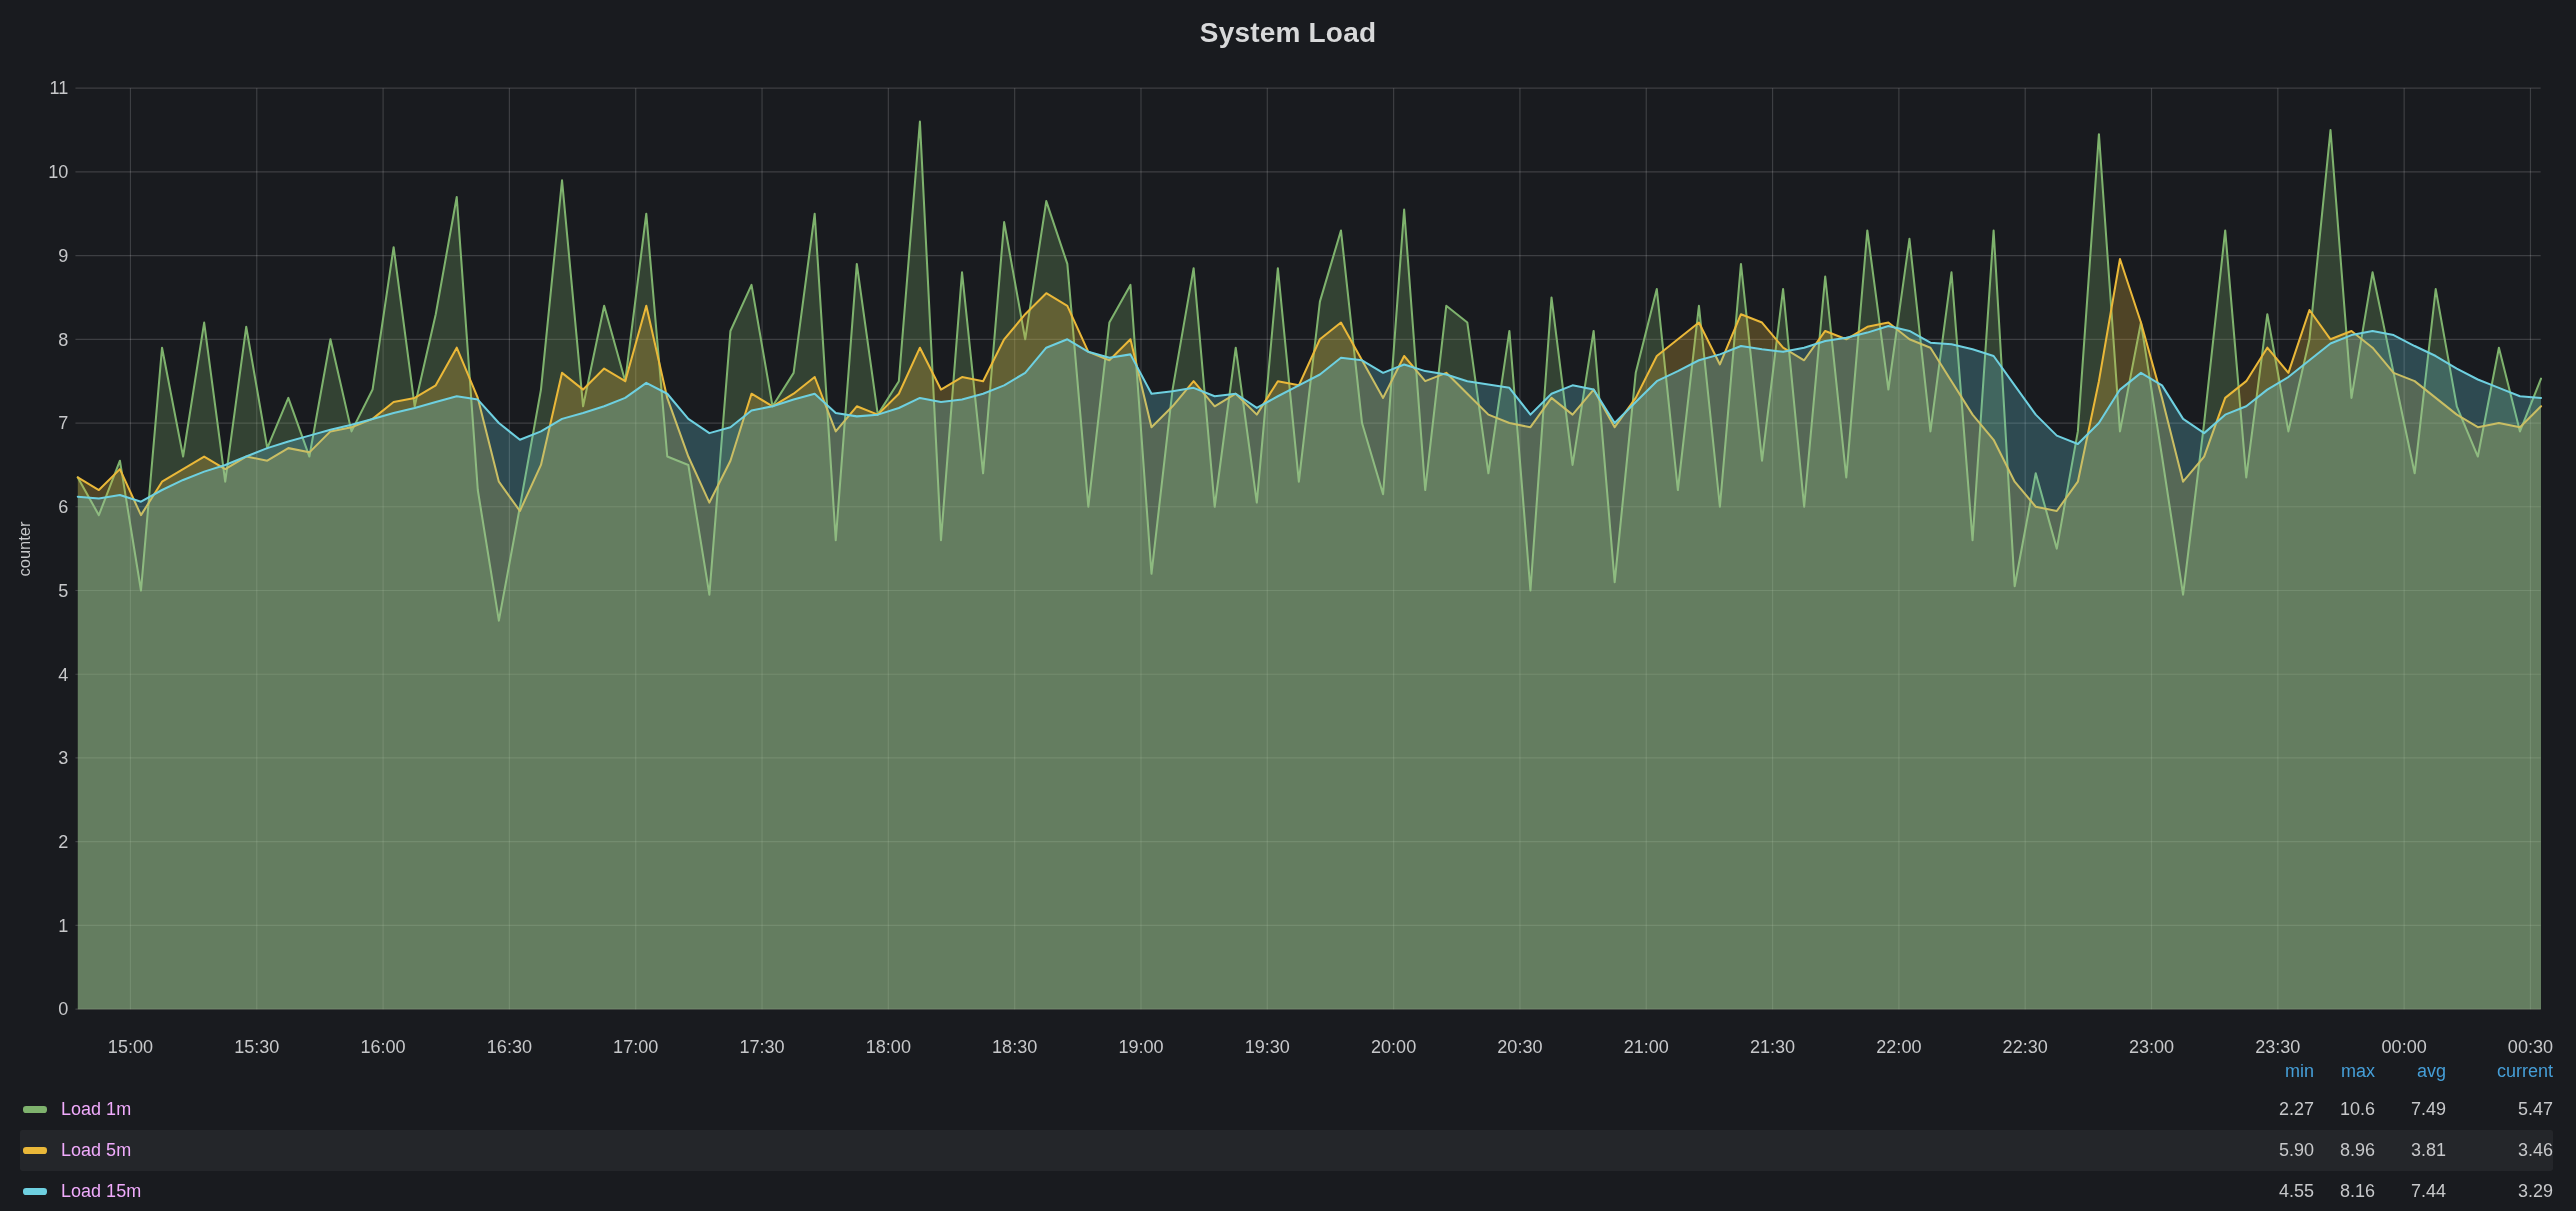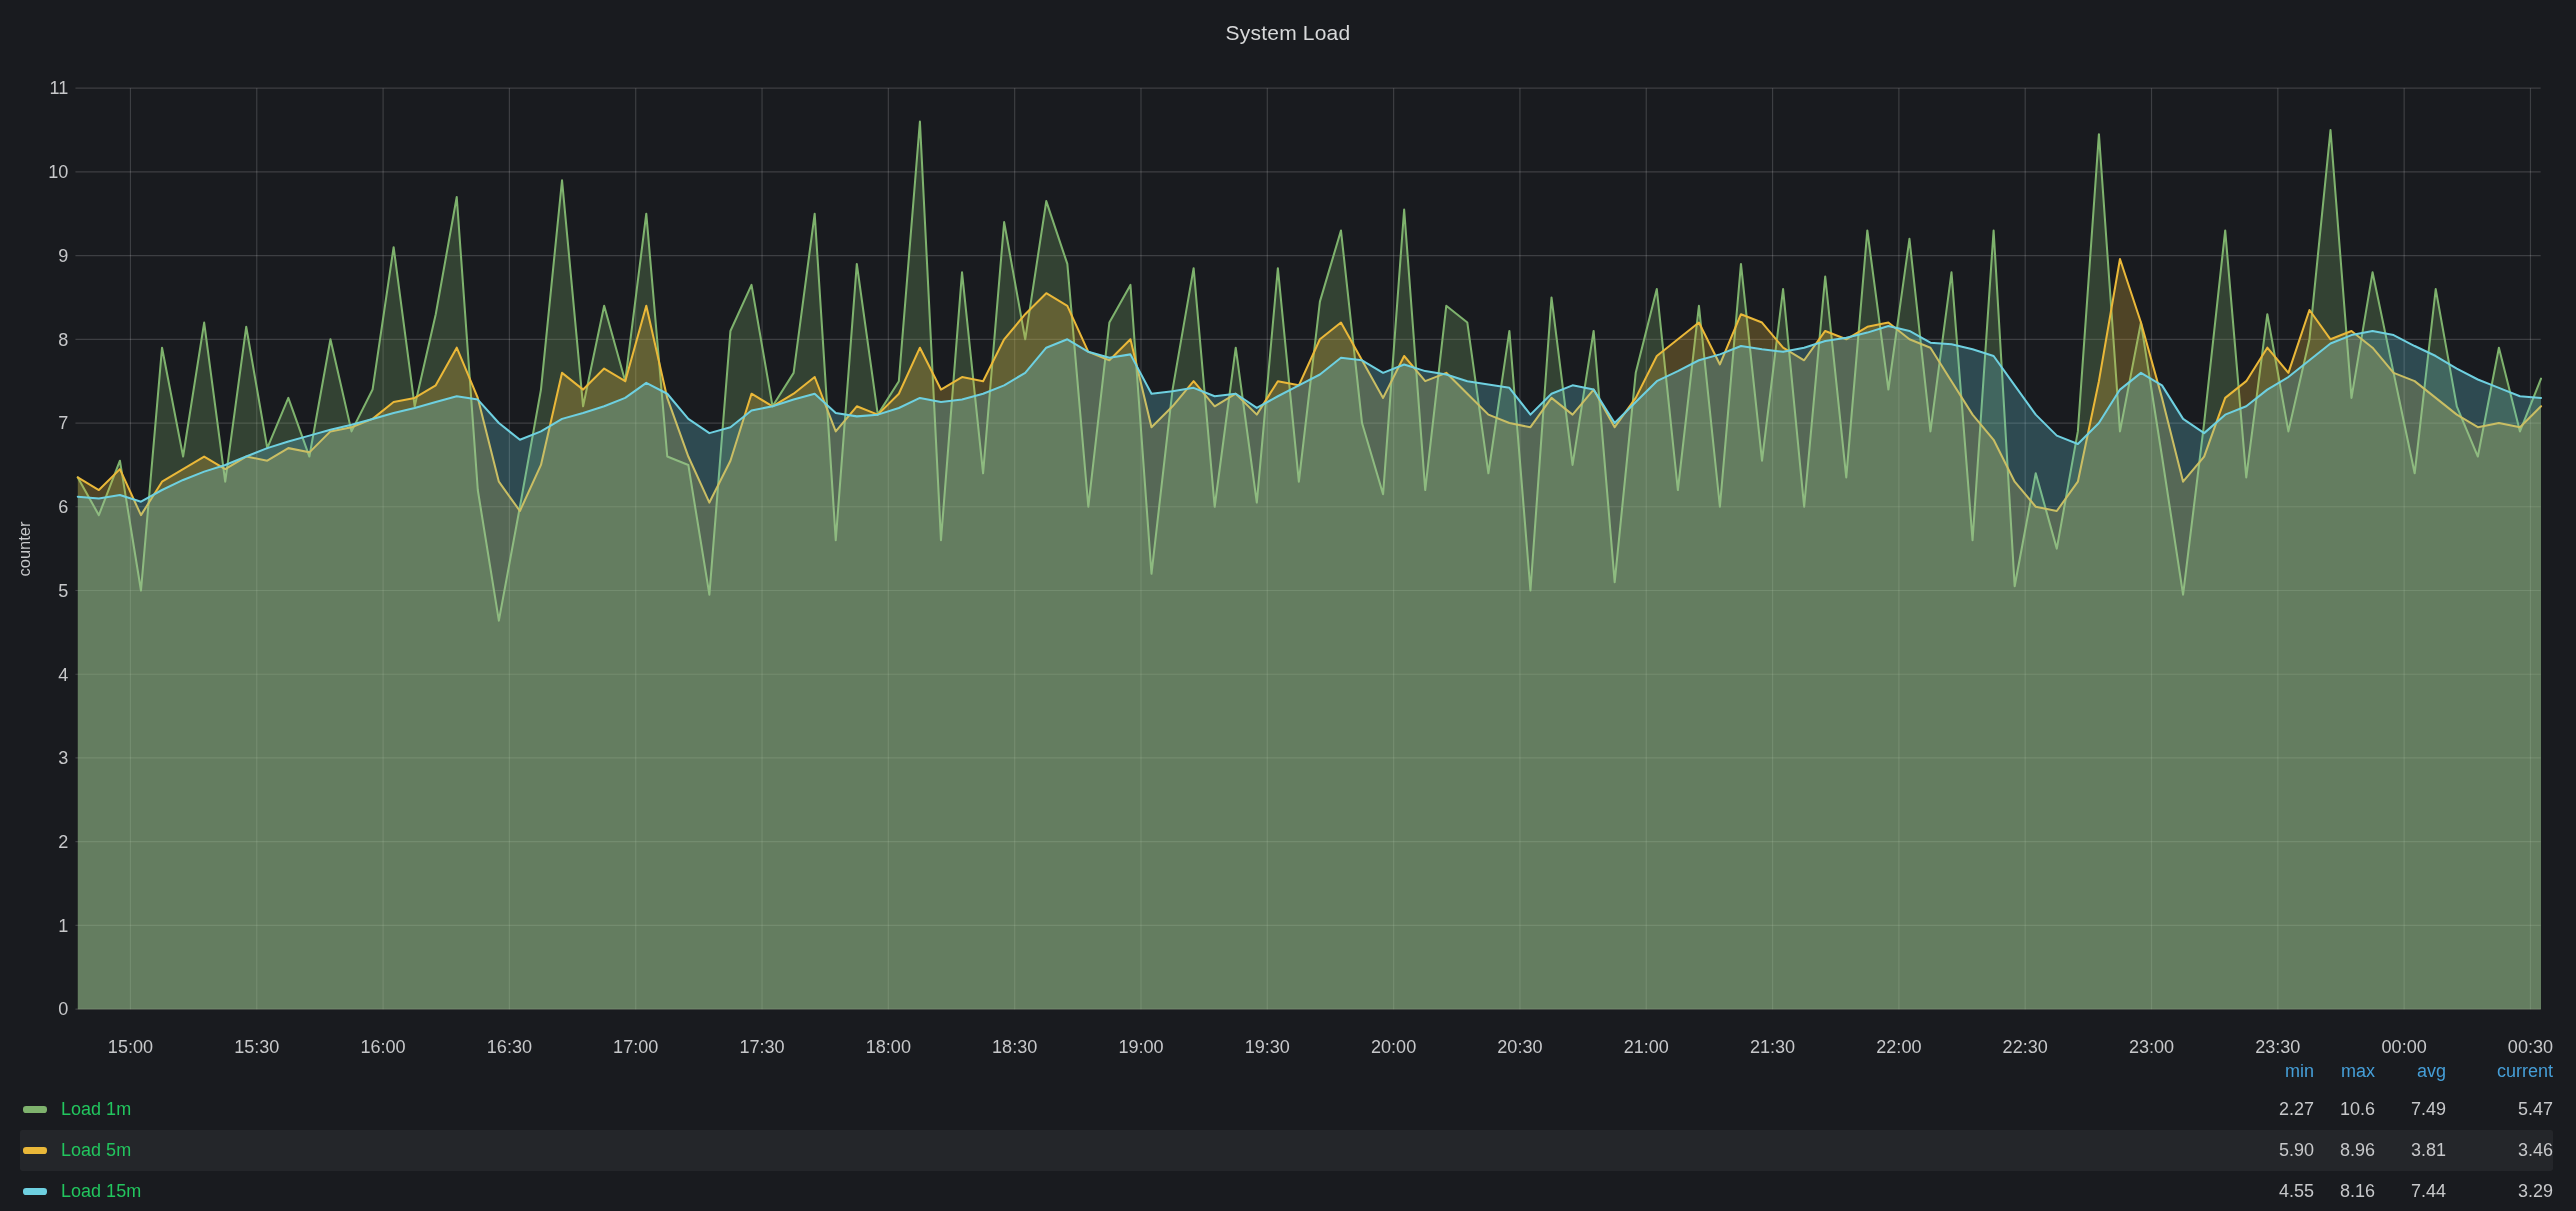--- a/index.html
+++ b/index.html
@@ -4,35 +4,35 @@
 <style>
   html,body{margin:0;padding:0;background:#111217;}
   #panel{
     position:relative;width:2576px;height:1212px;overflow:hidden;
     background:var(--bg,#191B1F);
     font-family:"Liberation Sans","DejaVu Sans",sans-serif;
     color:var(--text,#C7C8CA);
   }
   .panel-header{position:absolute;top:0;left:0;width:100%;height:66px;
     display:flex;align-items:center;justify-content:center;}
-  .panel-title{font-size:21px;font-weight:400;color:var(--title,#D8D9DA);letter-spacing:0.2px;}
+  .panel-title{font-size:28px;font-weight:700;color:var(--title,#D8D9DA);letter-spacing:0.2px;}
   #chart-svg{position:absolute;top:0;left:0;}
   .yaxis-unit{
     position:absolute;left:24px;top:549px;
     transform:translate(-50%,-50%) rotate(-90deg);
     font-size:16.5px;color:var(--text,#C7C8CA);white-space:nowrap;
   }
   .tick-text{fill:var(--text,#C7C8CA);font-family:"Liberation Sans","DejaVu Sans",sans-serif;font-size:23px;}
   
   .legend{position:absolute;left:20.4px;right:23px;top:1053px;font-size:18px;}
   .legend-row{display:flex;align-items:center;height:41px;border-radius:2.4px;}
   .legend-row.header{height:36px;}
   .legend-row.highlighted{background:var(--hl,rgba(255,255,255,0.05));}
   .swatch{width:23.6px;height:7px;border-radius:3.1px;margin-left:3.1px;margin-right:14px;flex:none;}
-  .series-label{color:#22c55e;white-space:nowrap;}
+  .series-label{color:#f0abfc;white-space:nowrap;}
   .legend-spacer{flex:1;}
   .stat-col{text-align:right;color:#C7C8CA;flex:none;}
   .stat-col.c-min{width:63px;}
   .stat-col.c-max{width:61px;}
   .stat-col.c-avg{width:71px;}
   .stat-col.c-cur{width:83px;padding-left:24px;}
   .legend-row.header .stat-col{color:var(--header-blue,#459ED7);font-weight:400;}
   .hidden-cell{visibility:hidden;}
 </style>
 </head>

